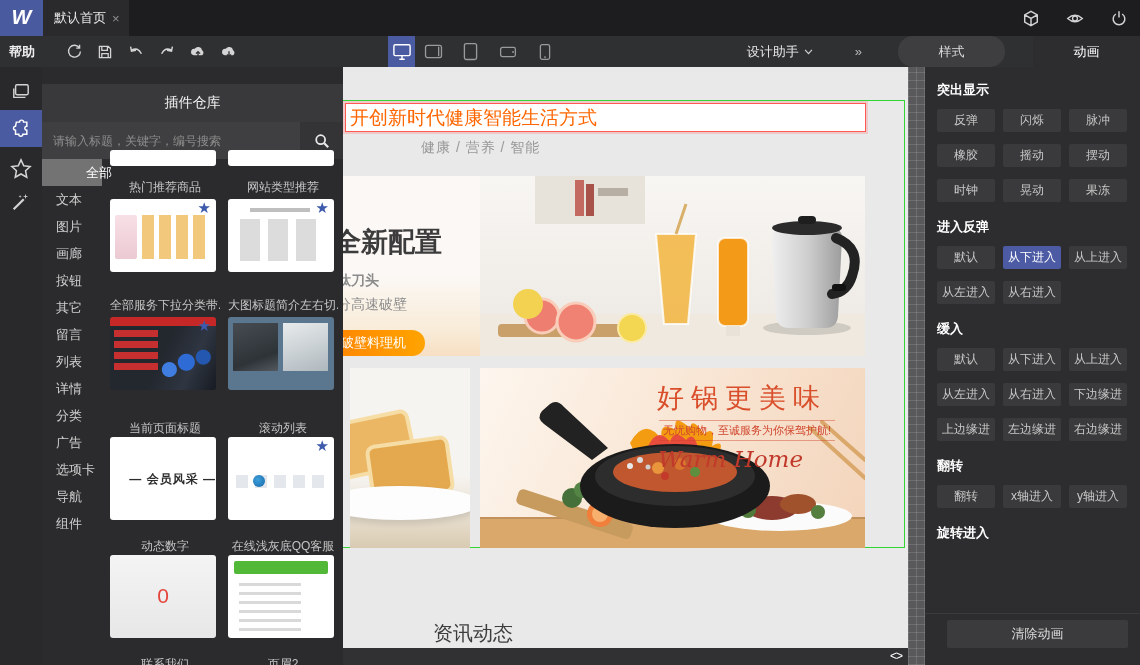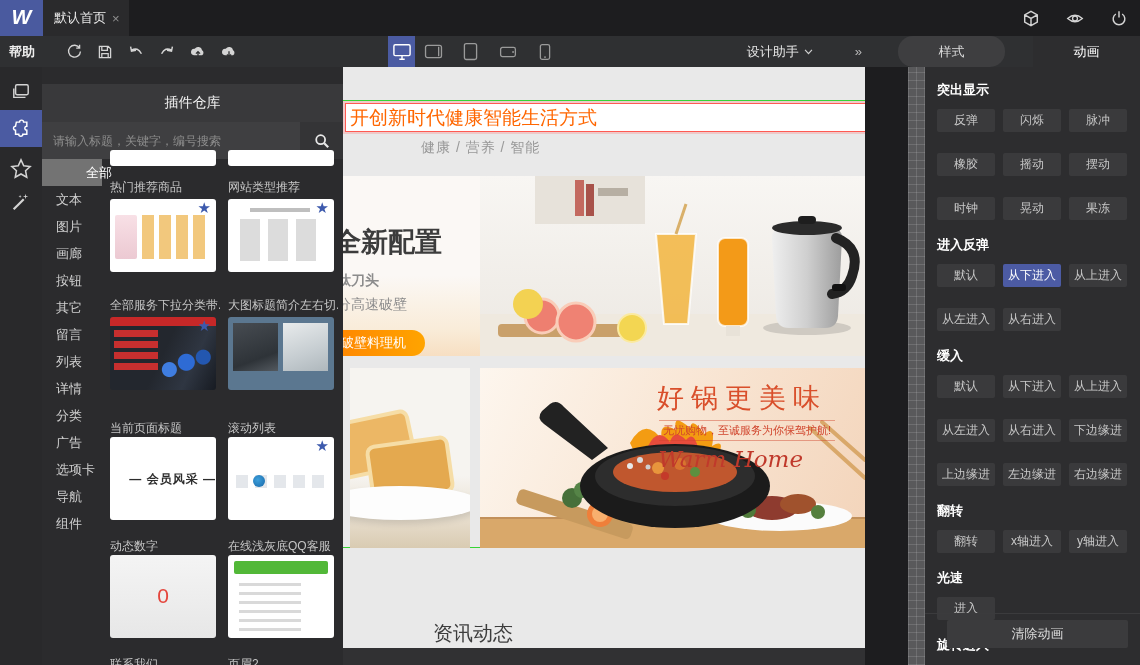--- a/index.html
+++ b/index.html
@@ -47,21 +47,21 @@
     display:flex; align-items:center; justify-content:center; }
   #pp-search { position:absolute; left:0; top:55px; width:301px; height:37px; background:#3f3f41; display:flex; }
   #pp-search input { flex:1; background:transparent; border:0; outline:none; color:#bdbdbd;
     font-size:12px; padding:0 8px 0 11px; font-family:inherit; }
   #pp-search input::placeholder { color:#8d8d8d; }
   #pp-search-btn { width:43px; height:37px; background:#343436; display:flex; align-items:center; justify-content:center; }
   #pp-cats { position:absolute; left:0; top:92px; width:60px; }
   .pp-cat { height:27px; line-height:27px; padding-left:14px; color:#cfcfcf; font-size:13px; white-space:nowrap; }
   .pp-cat.active { background:#737373; color:#fff;padding-left:44px; }
   #plugin-grid { position:absolute; left:0; top:0; width:301px; height:598px; }
-  .plug-label { position:absolute; width:110px; color:#c6c6c6; font-size:12px; white-space:nowrap; overflow:hidden; }
+  .plug-label { position:absolute; width:110px; color:#c6c6c6; font-size:12px; white-space:nowrap; overflow:hidden;text-align:center; }
   .thumb { position:absolute; width:106px; background:#fff; border-radius:3px; overflow:hidden; }
   .thumb .star { position:absolute; top:1px; right:5px; color:#3d5aad; font-size:15px; line-height:15px; }
   .thumb-text { position:absolute; left:0; right:0; top:50%; transform:translateY(-50%);
     text-align:right; color:#2c2c2c; font-weight:bold; font-size:12px; }
   .thumb-number-text { position:absolute; left:0; right:0; top:50%; transform:translateY(-54%);
     text-align:center; color:#e4453c; font-size:21px; }
   
   .thumb-products::before { content:""; position:absolute; left:5px; top:16px; width:22px; height:44px;
     background:linear-gradient(180deg,#f8e0e6,#ecc9d2); border-radius:2px; }
   .thumb-products::after { content:""; position:absolute; left:32px; top:16px; width:68px; height:44px;
@@ -90,21 +90,21 @@
     background:repeating-linear-gradient(90deg,#e4e7eb 0 12px,#fff 12px 19px); }
   .thumb-scrolllist::after { content:""; position:absolute; left:25px; top:38px; width:12px; height:12px;
     border-radius:50%; background:radial-gradient(circle at 40% 40%,#3da0dc,#1767a8); }
   .thumb-number { background:linear-gradient(180deg,#f4f4f4,#e7e7e7); }
   .thumb-qq::before { content:""; position:absolute; left:6px; top:6px; right:6px; height:13px;
     background:#52b838; border-radius:2px; }
   .thumb-qq::after { content:""; position:absolute; left:11px; top:26px; width:62px; height:50px;
     background:repeating-linear-gradient(0deg,#d9d9d9 0 3px,#fff 3px 9px); }
 
   
-  #canvas { position:absolute; left:343px; top:67px; width:522px; height:598px; background:#e9e9e9; overflow:hidden; }
+  #canvas { position:absolute; left:343px; top:67px; width:565px; height:598px; background:#e9e9e9; overflow:hidden; }
   #green-box { position:absolute; left:-40px; top:33px; width:602px; height:448px; border:1px solid #35d435; }
   #title-box { position:absolute; left:2px; top:36px; width:521px; height:29px; background:#fff;
     border:1px solid #ff5a52; box-shadow:0 0 0 2px rgba(255,120,120,.28); color:#ff6600;
     font-size:19px; line-height:27px; padding-left:4px; white-space:nowrap; overflow:hidden; }
   #page-subtitle { position:absolute; left:78px; top:72px; color:#999; font-size:14px; letter-spacing:1px; }
   #banner1 { position:absolute; left:0; top:109px; width:522px; height:180px; overflow:hidden; }
   #banner1-left { position:absolute; left:0; top:0; width:137px; height:180px;
     background:linear-gradient(180deg,#fbf8f5 55%,#f9ecd9 85%,#f7dfc2); }
   #b1-heading { position:absolute; left:-9px; top:48px; color:#3c3c3c; font-weight:bold; font-size:27px; white-space:nowrap; }
   #b1-line1 { position:absolute; left:-6px; top:96px; color:#8c8c8c; font-size:14px; white-space:nowrap;font-weight:bold; }
@@ -135,21 +135,21 @@
 
   
   #scroll-strip { position:absolute; left:908px; top:67px; width:17px; height:598px; background:#59595b;
     background-image:repeating-linear-gradient(0deg,rgba(255,255,255,.13) 0 1px,rgba(0,0,0,0) 1px 8px),
       repeating-linear-gradient(90deg,rgba(255,255,255,.13) 0 1px,rgba(0,0,0,0) 1px 8px); }
 
   
   #right-panel { position:absolute; left:925px; top:67px; width:215px; height:598px; background:#2d2d2f; padding:0 12px; }
   .rp-title { color:#fff; font-size:13px; font-weight:bold; margin:16px 0 10px; }
   #right-panel section:first-child .rp-title { margin-top:14px; }
-  .rp-grid { display:flex; flex-wrap:wrap; gap:21px 8px; }
+  .rp-grid { display:flex; flex-wrap:wrap; gap:12px 8px; }
   .rp-btn { width:58px; height:23px; background:#3a3a3c; border-radius:2px; color:#c9c9c9;
     font-size:12px; text-align:center; line-height:23px; white-space:nowrap; overflow:hidden; }
   .rp-btn.active { background:#4c5ba4; color:#fff; }
   #rp-footer { position:absolute; left:0; bottom:0; width:215px; height:52px; border-top:1px solid #3b3b3d; }
   #clear-anim { position:absolute; left:22px; bottom:17px; width:181px; height:28px; background:#3b3b3d;
     color:#dedede; font-size:13px; text-align:center; line-height:28px; border-radius:2px; }
 
   .ico { stroke:#d4d4d4; fill:none; stroke-width:1.6; }
   .ico-dim { stroke:#9a9a9a; fill:none; stroke-width:1.4; }
 </style>
@@ -496,25 +496,19 @@
       </section>
       <section>
         <div class="rp-title">翻转</div>
         <div class="rp-grid">
           <div class="rp-btn">翻转</div>
           <div class="rp-btn">x轴进入</div>
           <div class="rp-btn">y轴进入</div>
         </div>
       </section>
       <section>
-        <div class="rp-title">光速</div>
-        <div class="rp-grid">
-          <div class="rp-btn">进入</div>
-        </div>
-      </section>
-      <section>
         <div class="rp-title">旋转进入</div>
       </section>
     </div>
   <div id="rp-footer">
     <div id="clear-anim">清除动画</div>
   </div>
 </div>
 
 </body></html>

